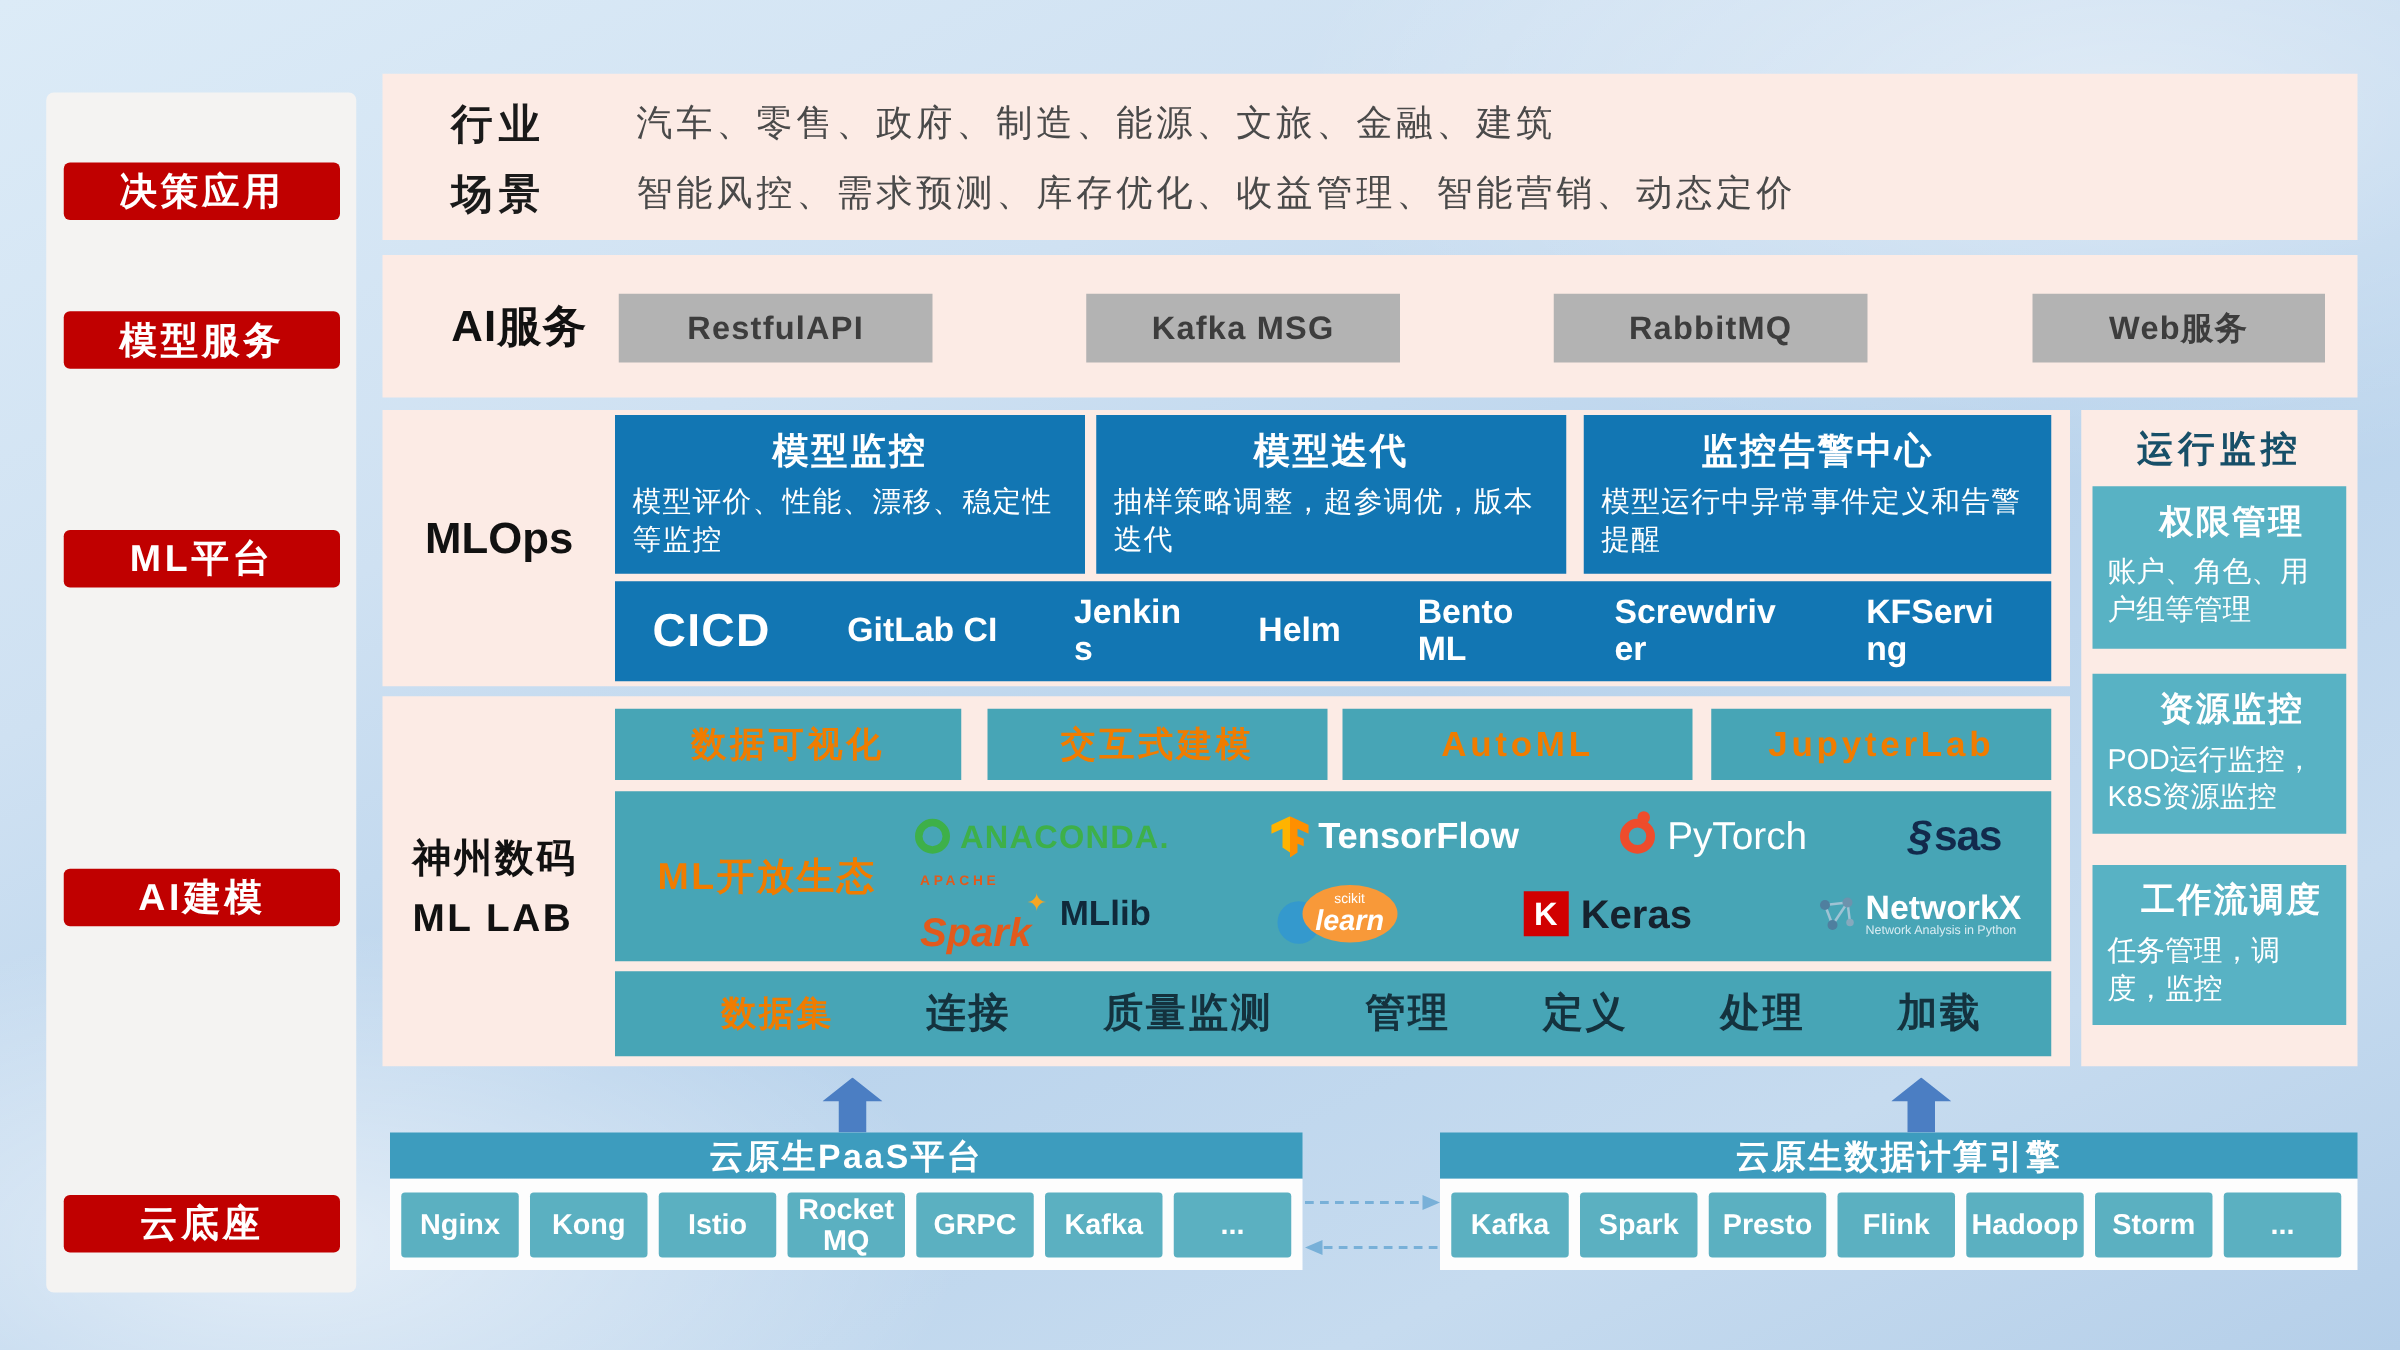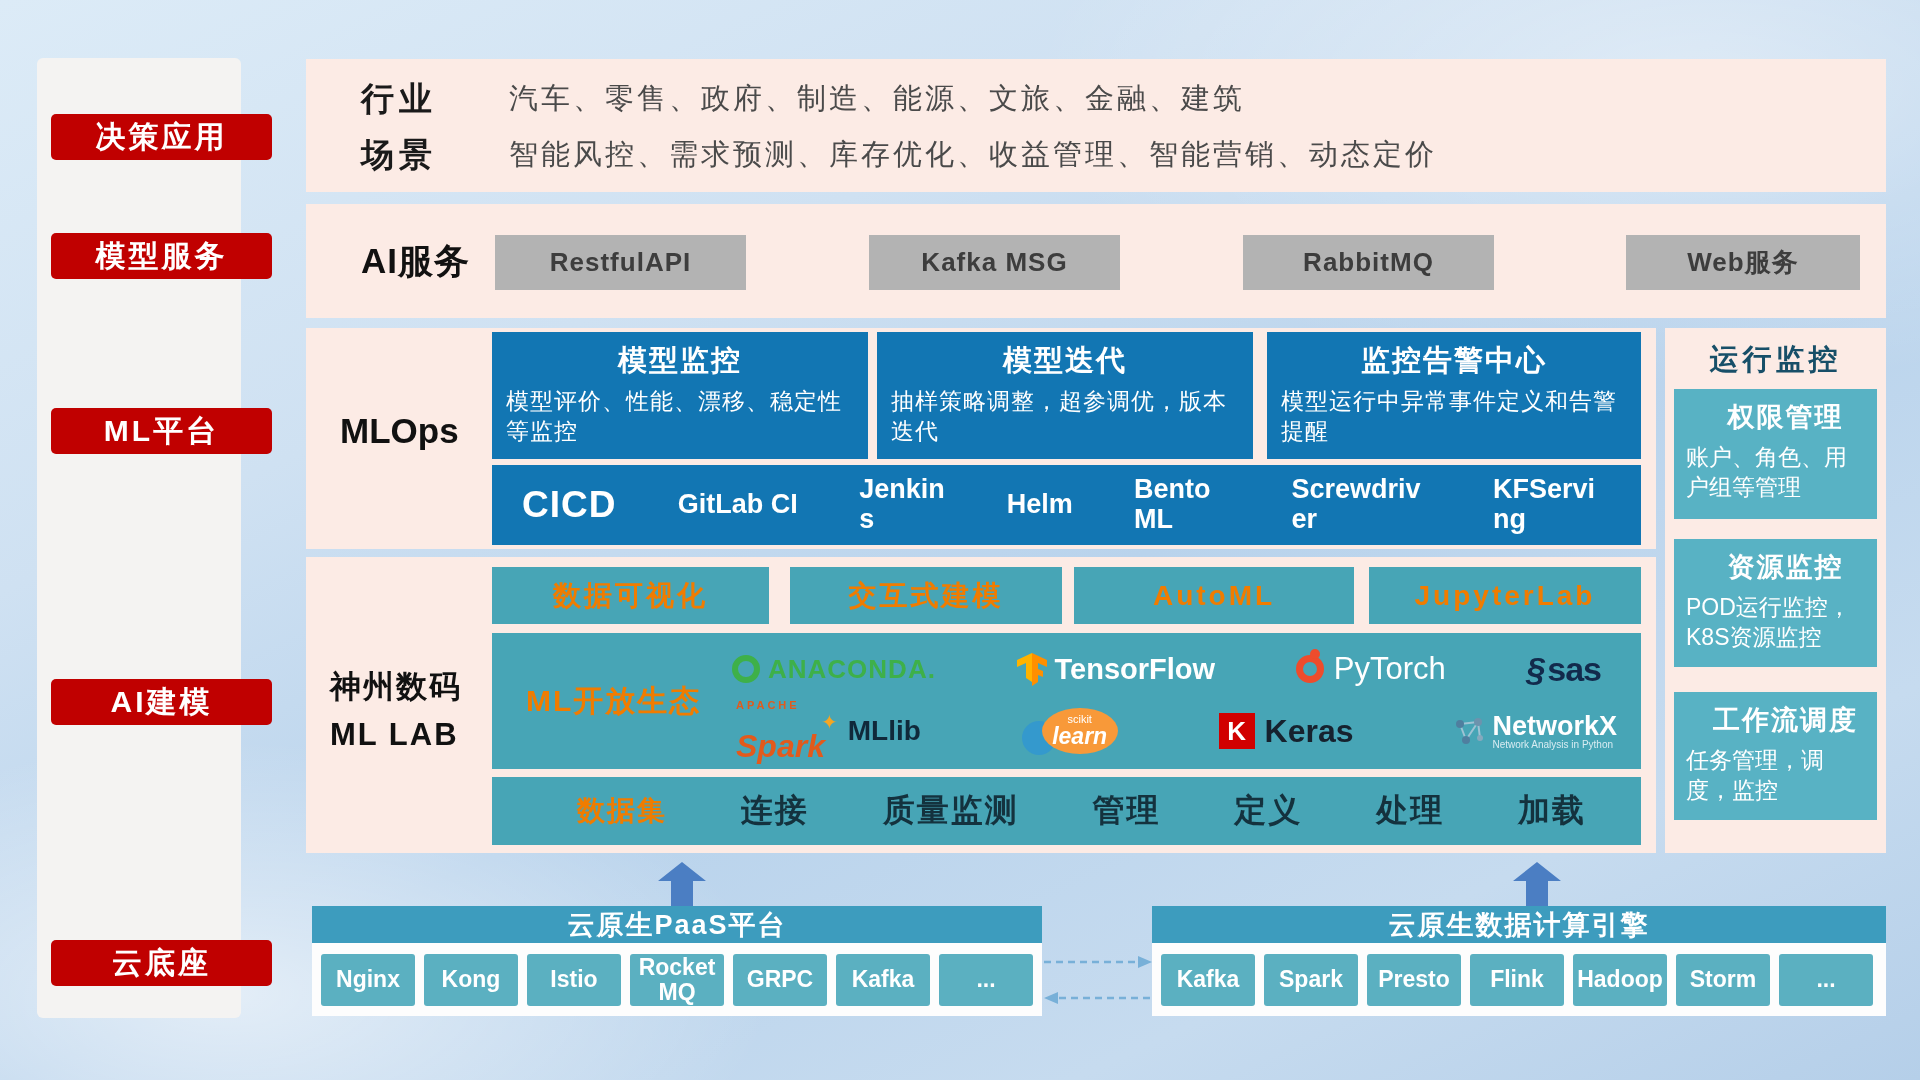--- a/index.html
+++ b/index.html
@@ -6,21 +6,21 @@
   body { width:1920px; height:1080px; font-family:"Liberation Sans","DejaVu Sans",sans-serif; overflow:hidden; }
   .stage { position:relative; width:1920px; height:1080px; overflow:hidden;
     background:
       radial-gradient(900px 420px at 12% 92%, rgba(255,255,255,.6), rgba(255,255,255,0) 60%),
       radial-gradient(1100px 500px at 88% 8%, rgba(255,255,255,.45), rgba(255,255,255,0) 60%),
       linear-gradient(155deg,#dcebf7 0%, #cfe1f2 30%, #b9d3ec 55%, #c6dbef 80%, #b5cfe9 100%);
   }
   .panel { position:absolute; background:#fcebe5; }
 
   
-  .sidebar { position:absolute; left:37px; top:58px; width:204px; height:960px; background:#f4f3f2; border-radius:6px; }
+  .sidebar { position:absolute; left:37px; top:74px; width:248px; height:960px; background:#f4f3f2; border-radius:6px; }
   .side-btn { position:absolute; left:14px; width:221px; height:46px; background:#c00000; border-radius:5px;
     color:#fff; font-weight:bold; font-size:30px; display:flex; align-items:center; justify-content:center; letter-spacing:3px; }
 
   
   .row-industry { left:306px; top:59px; width:1580px; height:133px;padding-left:20px; }
   .ind-line { position:absolute; left:55px; right:20px; height:44px; display:flex; align-items:center; }
   .ind-label { font-size:33px; font-weight:bold; color:#1a1a1a; width:148px; letter-spacing:5px; }
   .ind-text { font-size:29px; color:#4a4a4a; letter-spacing:3px; }
 
   

